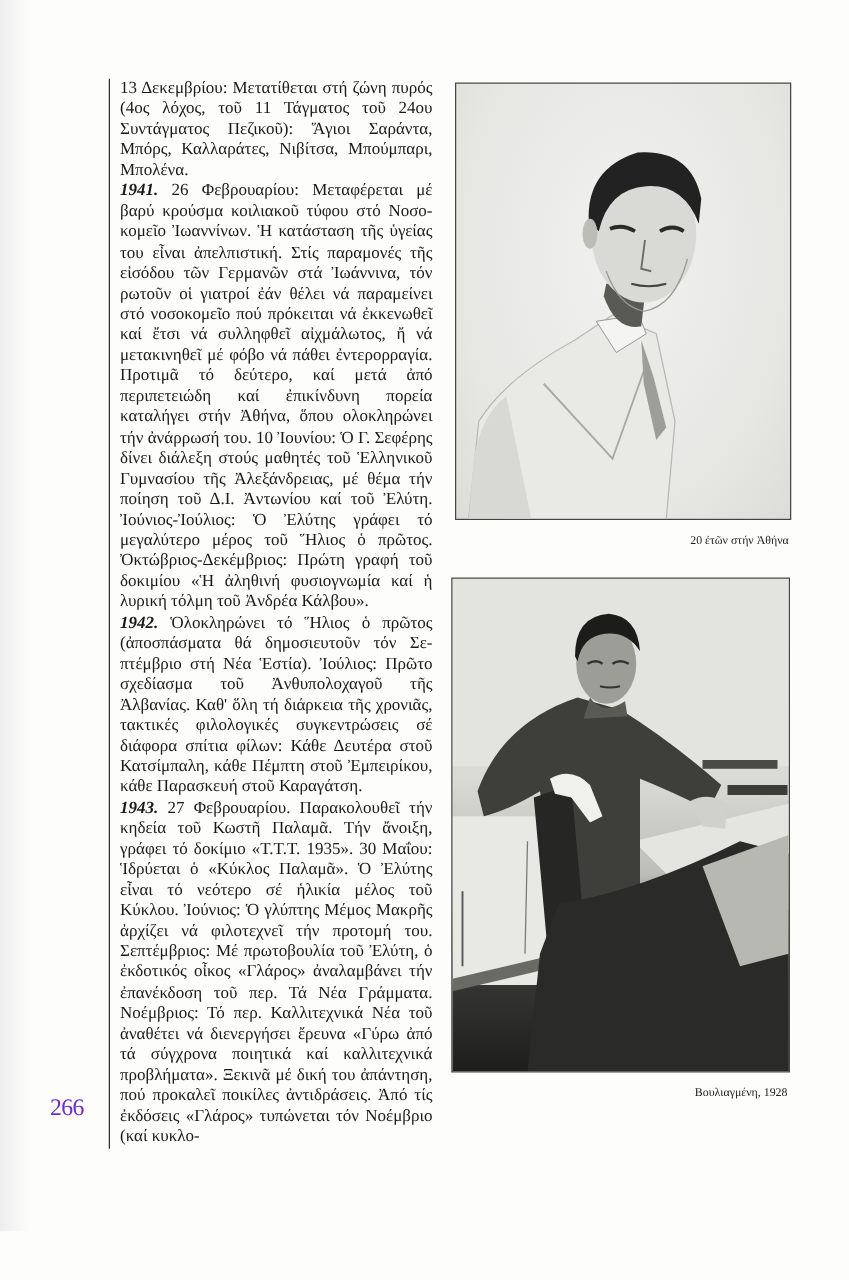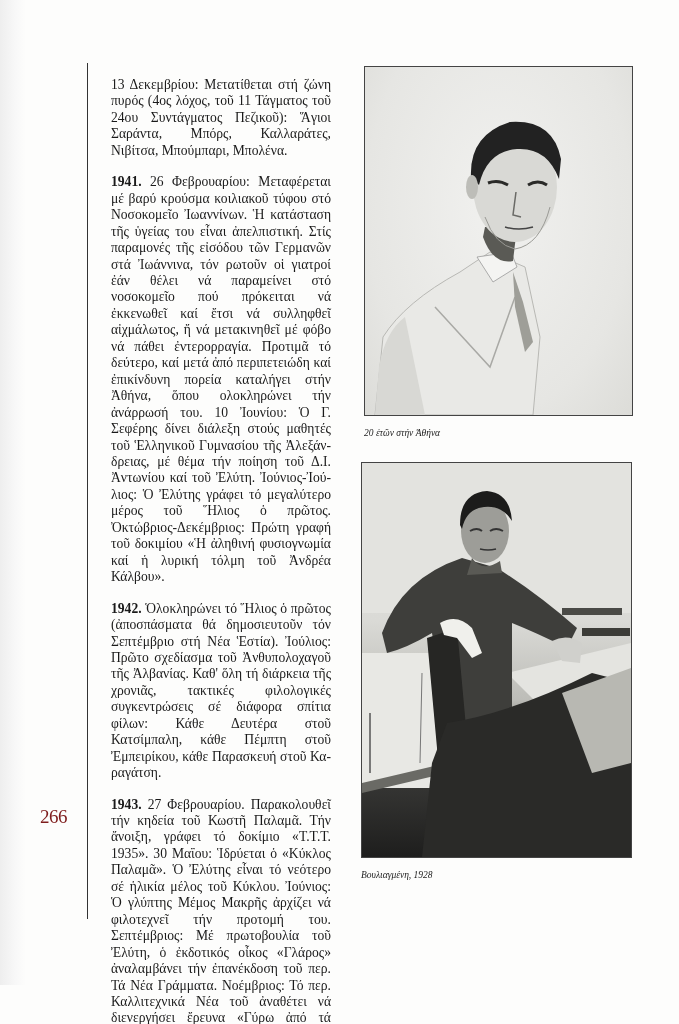--- a/index.html
+++ b/index.html
@@ -6,42 +6,42 @@
   body {
     width: 679px; height: 1024px; background: #fdfdfc; position: relative; overflow: hidden;
     font-family: "Liberation Serif", "DejaVu Serif", serif; color: #1a1a1a;
   }
   .page-shadow {
     position: absolute; left: 0; top: 0; width: 26px; height: 985px;
     background: linear-gradient(to right, #eeeeee, #f8f8f8 60%, rgba(253,253,252,0));
   }
   .vrule { position: absolute; left: 87px; top: 63px; width: 1px; height: 856px; background: #333; }
   .page-number {
-    position: absolute; left: 40px; top: 806px; font-size: 19px; color: #7f1d1d; letter-spacing: -0.5px;
+    position: absolute; left: 40px; top: 876px; font-size: 19px; color: #6d28d9; letter-spacing: -0.5px;
   }
   .text-col {
     position: absolute; left: 96px; top: 62px; width: 250px;
     font-size: 13.6px; line-height: 16.45px; text-align: justify; hyphens: manual;
   }
-  .text-col p { margin: 15px; }
-  .year { font-weight: bold; }
+  .text-col p { margin: 0; }
+  .year { font-weight: bold; font-style: italic; }
   .it { }
   .photo {
     position: absolute; border: 1px solid #444; overflow: hidden;
   }
   .photo-1 {
     left: 364px; top: 66px; width: 267px; height: 348px;
     background: radial-gradient(ellipse at 50% 40%, #f1f1ef 0%, #e6e6e3 70%, #dcdcd8 100%);
   }
   .photo-2 {
     left: 361px; top: 462px; width: 269px; height: 394px;
     background: linear-gradient(to bottom, #e2e2de 0%, #dadad6 40%, #bdbdb8 60%, #3a3a38 78%, #1e1e1d 100%);
   }
   .caption {
-    position: absolute; font-size: 9.5px; color: #222; text-align: left; font-style: italic;
+    position: absolute; font-size: 9.5px; color: #222; text-align: right;
   }
   .caption-1 { left: 364px; top: 428px; width: 267px; }
   .caption-2 { left: 361px; top: 870px; width: 269px; }
   svg { display: block; }
 </style>
 </head>
 <body>
 
 <div class="page-shadow"></div>
 

